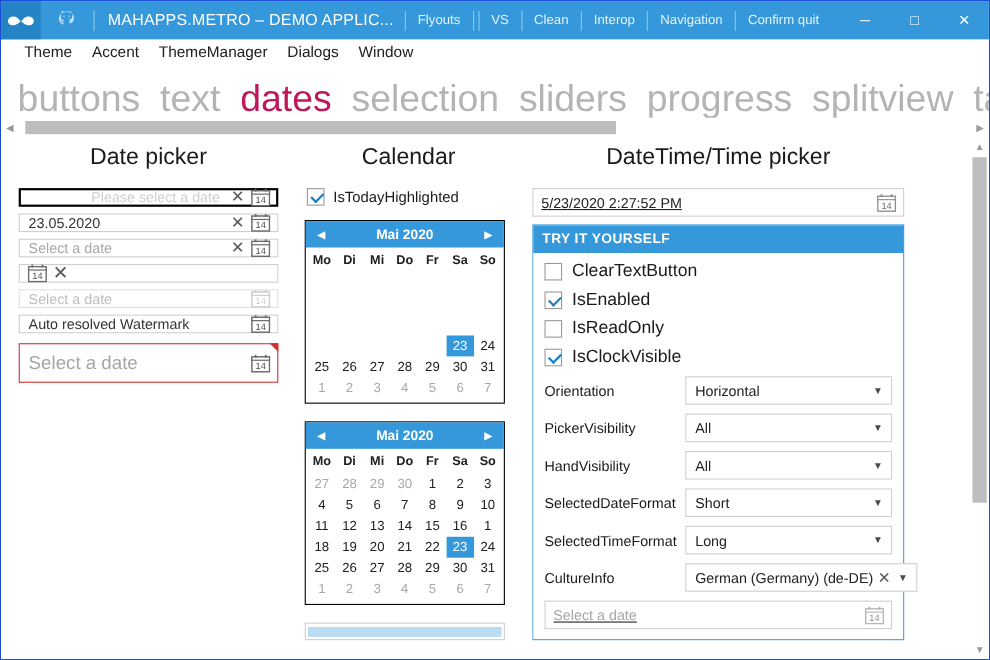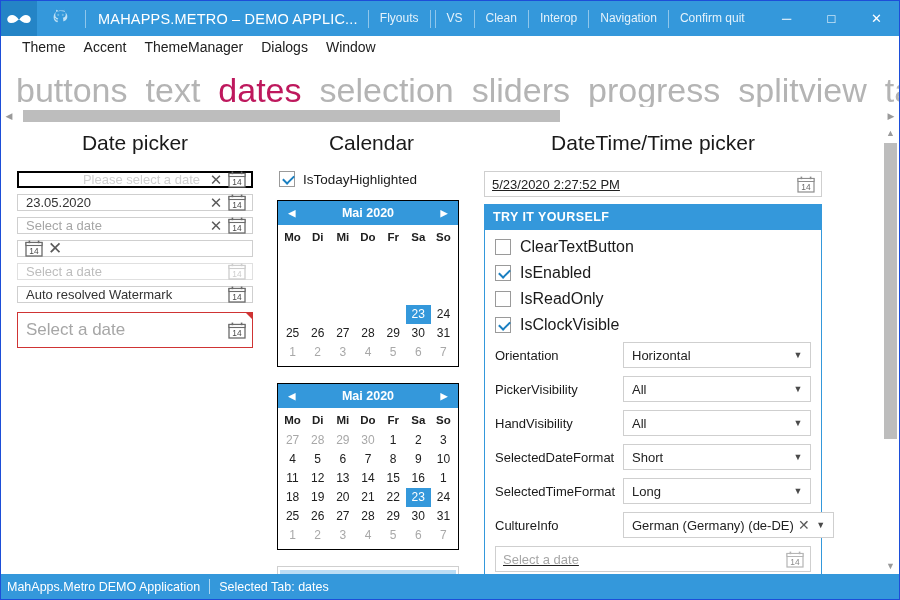--- a/index.html
+++ b/index.html
@@ -746,18 +746,13 @@
 
     <div class="vsb">
       <div class="vsb-arrow">▲</div>
       <div class="vsb-track">
         <div class="vsb-thumb"></div>
       </div>
       <div class="vsb-arrow">▼</div>
     </div>
   </div>
 
-  <div class="statusbar">
-    <span>MahApps.Metro DEMO Application</span>
-    <span class="sb-sep"></span>
-    <span>Selected Tab:  dates</span>
-  </div>
 </div>
 
 </body></html>

